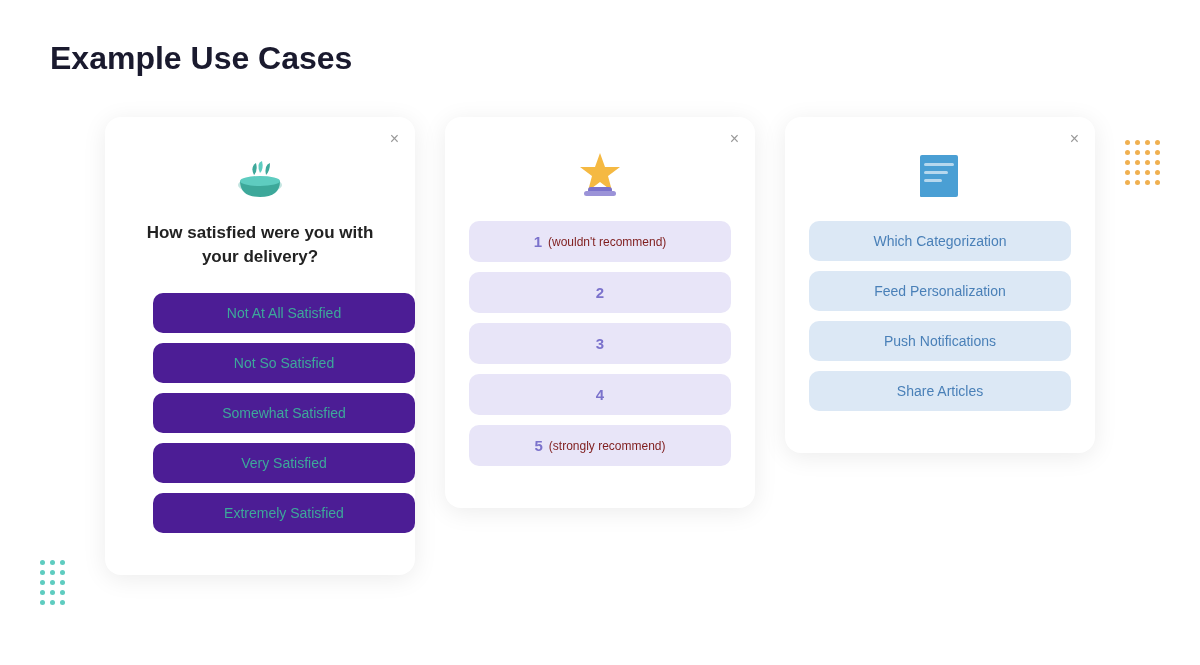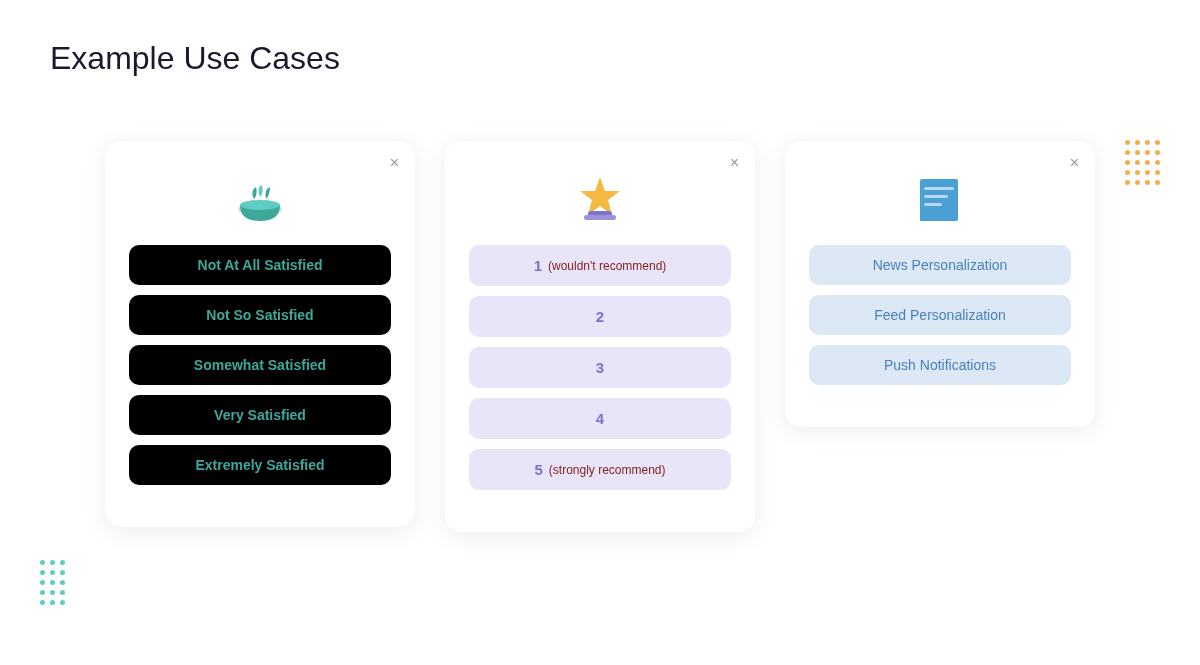--- a/index.html
+++ b/index.html
@@ -7,23 +7,23 @@
       font-family: -apple-system, BlinkMacSystemFont, 'Segoe UI', sans-serif;
       background: #ffffff;
       width: 1200px;
       min-height: 665px;
       padding: 40px 50px;
       position: relative;
       overflow: hidden;
     }
     .page-title {
       font-size: 32px;
-      font-weight: 400;
+      font-weight: 700;
       color: #1a1a2e;
-      margin-bottom: 64px;
+      margin-bottom: 40px;
     }
     .cards-container {
       display: flex;
       gap: 30px;
       justify-content: center;
       align-items: flex-start;
     }
     .card {
       background: #ffffff;
       border-radius: 16px;
@@ -63,23 +63,24 @@
       padding: 12px 16px;
       border-radius: 10px;
       border: none;
       cursor: pointer;
       font-size: 14px;
       margin-bottom: 10px;
       text-align: center;
     }
     
     .card-1 .option-btn {
-      background: #000000;
+      background: #4c1d95;
       color: #3da89a;
-      font-weight: 700;
+      font-weight: 400;
+      margin-left: 24px;
     }
 
     
     .card-2 .option-btn {
       background: #e8e5f8;
       color: #7b72cc;
       font-weight: 500;
       display: flex;
       align-items: center;
       justify-content: center;
@@ -213,20 +214,21 @@
 
         <ellipse cx="30" cy="40" rx="22" ry="8" fill="#3da89a" opacity="0.3"></ellipse>
         <path d="M10 36 Q10 52 30 52 Q50 52 50 36 Z" fill="#3da89a"></path>
         <ellipse cx="30" cy="36" rx="20" ry="5" fill="#5eccc0"></ellipse>
 
         <path d="M24 30 Q20 22 26 18 Q28 26 24 30Z" fill="#3da89a"></path>
         <path d="M30 28 Q26 18 32 16 Q34 24 30 28Z" fill="#5eccc0"></path>
         <path d="M36 30 Q34 20 40 18 Q40 26 36 30Z" fill="#3da89a"></path>
       </svg>
     </div>
+    <p class="card-question">How satisfied were you with your delivery?</p>
     <button class="option-btn">Not At All Satisfied</button>
     <button class="option-btn">Not So Satisfied</button>
     <button class="option-btn">Somewhat Satisfied</button>
     <button class="option-btn">Very Satisfied</button>
     <button class="option-btn">Extremely Satisfied</button>
   </div>
 
   <div class="card card-2">
     <button class="close-btn">×</button>
     <div class="card-icon icon-star">
@@ -265,18 +267,19 @@
         <rect x="10" y="38" width="10" height="14" rx="2" fill="#4a80b8" opacity="0.5"></rect>
         <rect x="10" y="28" width="20" height="24" rx="2" fill="#4a80b8" opacity="0.7"></rect>
         <rect x="10" y="18" width="30" height="34" rx="2" fill="#4a80b8" opacity="0.9"></rect>
         <rect x="10" y="10" width="38" height="42" rx="2" fill="#4a9fd4"></rect>
 
         <rect x="14" y="18" width="30" height="3" rx="1.5" fill="white" opacity="0.6"></rect>
         <rect x="14" y="26" width="24" height="3" rx="1.5" fill="white" opacity="0.6"></rect>
         <rect x="14" y="34" width="18" height="3" rx="1.5" fill="white" opacity="0.6"></rect>
       </svg>
     </div>
-    <button class="option-btn">News Personalization</button>
+    <button class="option-btn">Which Categorization</button>
     <button class="option-btn">Feed Personalization</button>
     <button class="option-btn">Push Notifications</button>
+    <button class="option-btn">Share Articles</button>
   </div>
 
 </div>
 
 </body></html>

